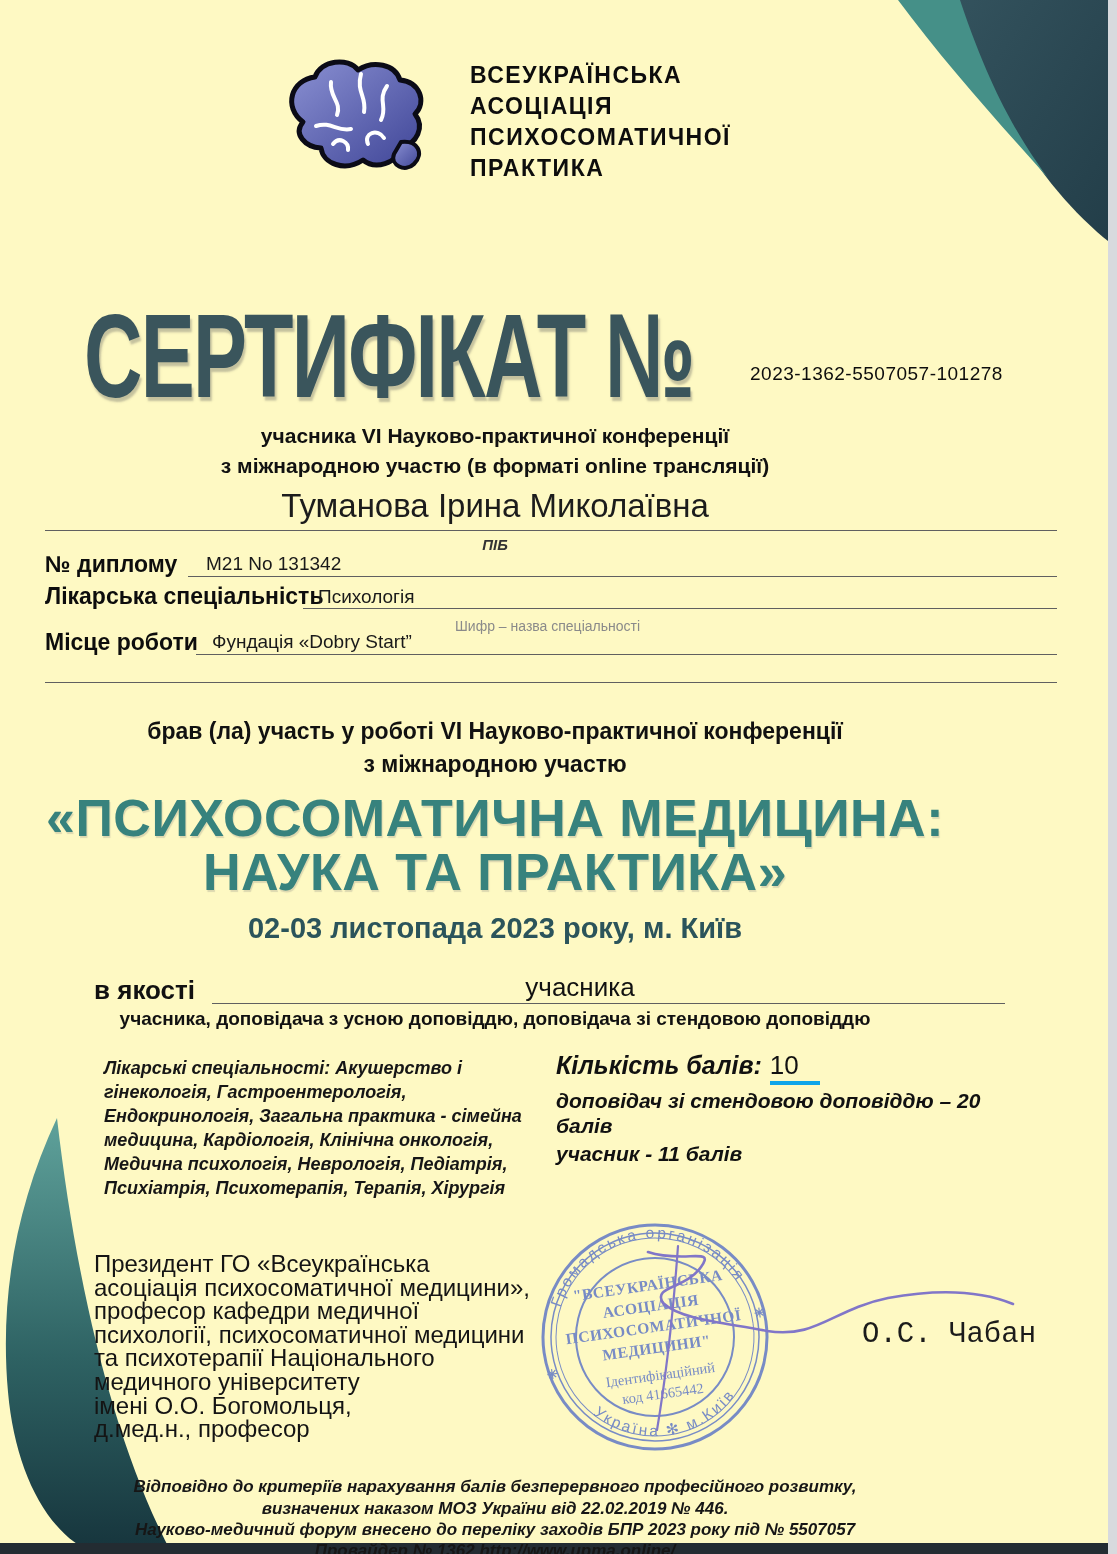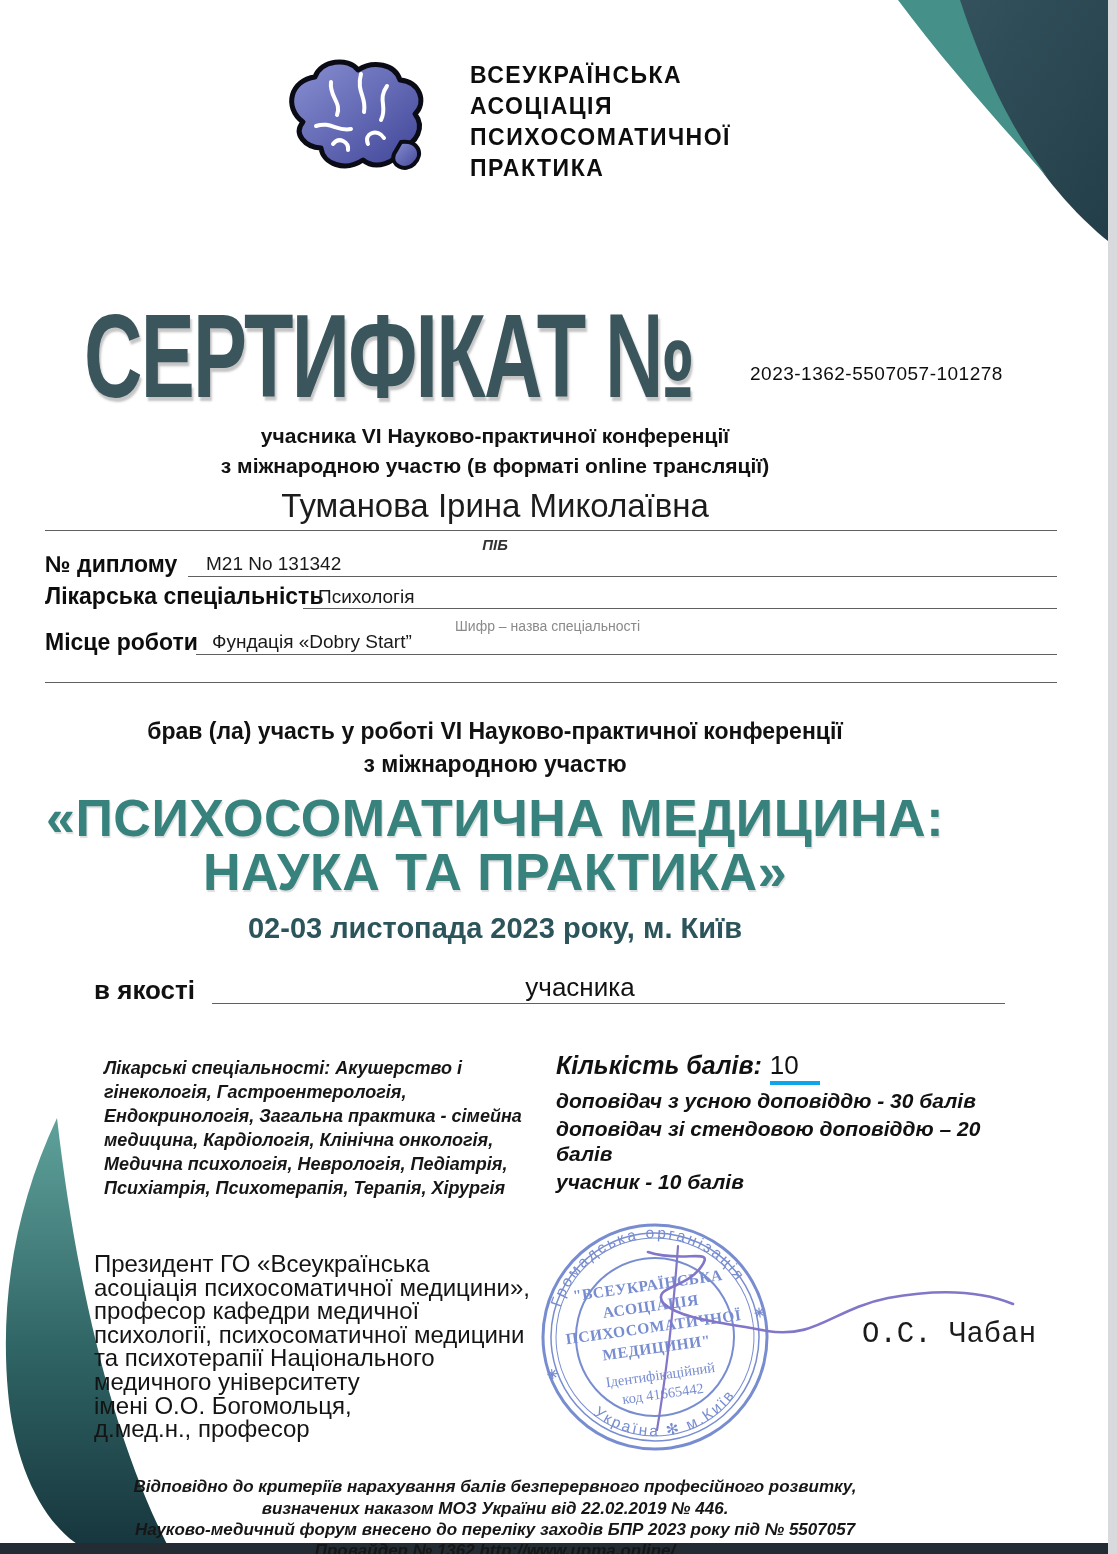--- a/index.html
+++ b/index.html
@@ -1,16 +1,16 @@
 <!DOCTYPE html>
 <html><head>
 <meta charset="utf-8">
 <style>
   html,body{margin:0;padding:0;background:#e8e8e8;}
-  #page{position:relative;width:1117px;height:1554px;background:#ffffff;overflow:hidden;
+  #page{position:relative;width:1117px;height:1554px;background:#fef9c3;overflow:hidden;
         font-family:"Liberation Sans",sans-serif;color:#111;}
   .abs{position:absolute;}
   .deco{position:absolute;left:0;top:0;z-index:0;}
   
   .logo-box{left:272px;top:52px;width:192px;height:140px;z-index:2;}
   .org-name{left:470px;top:60px;z-index:2;font-weight:bold;font-size:23px;line-height:31px;
             letter-spacing:1.5px;color:#0d0d0d;}
   
   .cert-title{left:84px;top:296px;z-index:2;font-size:92px;font-weight:bold;color:#3a555c;
               letter-spacing:-2px;white-space:nowrap;line-height:1;
@@ -129,32 +129,32 @@
   <div class="abs center-line took1">брав (ла) участь у роботі VI  Науково-практичної конференції</div>
   <div class="abs center-line took2">з міжнародною участю</div>
 
   <div class="abs center-line conf conf1">«ПСИХОСОМАТИЧНА МЕДИЦИНА:</div>
   <div class="abs center-line conf conf2">НАУКА ТА ПРАКТИКА»</div>
   <div class="abs center-line dateplace">02-03 листопада 2023 року, м. Київ</div>
 
   <div class="abs role-label">в якості</div>
   <div class="abs role-value">учасника</div>
   <div class="rule" style="left:212px;top:1003px;width:793px;"></div>
+  <div class="abs center-line role-caption">учасника, доповідача з усною доповіддю, доповідача зі стендовою доповіддю</div>
 
   <div class="abs spec-col">
     <span class="lead">Лікарські спеціальності:</span><span class="rest"> Акушерство і гінекологія, Гастроентерологія, Ендокринологія, Загальна практика - сімейна медицина, Кардіологія, Клінічна онкологія, Медична психологія, Неврологія, Педіатрія, Психіатрія, Психотерапія, Терапія, Хірургія</span>
   </div>
 
   <div class="abs points-col">
     <div class="points-head">
       <span>Кількість балів:</span><span class="points-value">10</span>
     </div>
-    <div class="points-line">доповідач з усною доповіддю - 30 балів</div>
     <div class="points-line">доповідач зі стендовою доповіддю – 20 балів</div>
-    <div class="points-line">учасник - 10 балів</div>
+    <div class="points-line">учасник - 11 балів</div>
   </div>
 
   <div class="abs president">
     <div>Президент ГО «Всеукраїнська</div>
     <div>асоціація психосоматичної медицини»,</div>
     <div>професор кафедри медичної</div>
     <div>психології, психосоматичної медицини</div>
     <div>та психотерапії Національного</div>
     <div>медичного університету</div>
     <div>імені О.О. Богомольця,</div>

